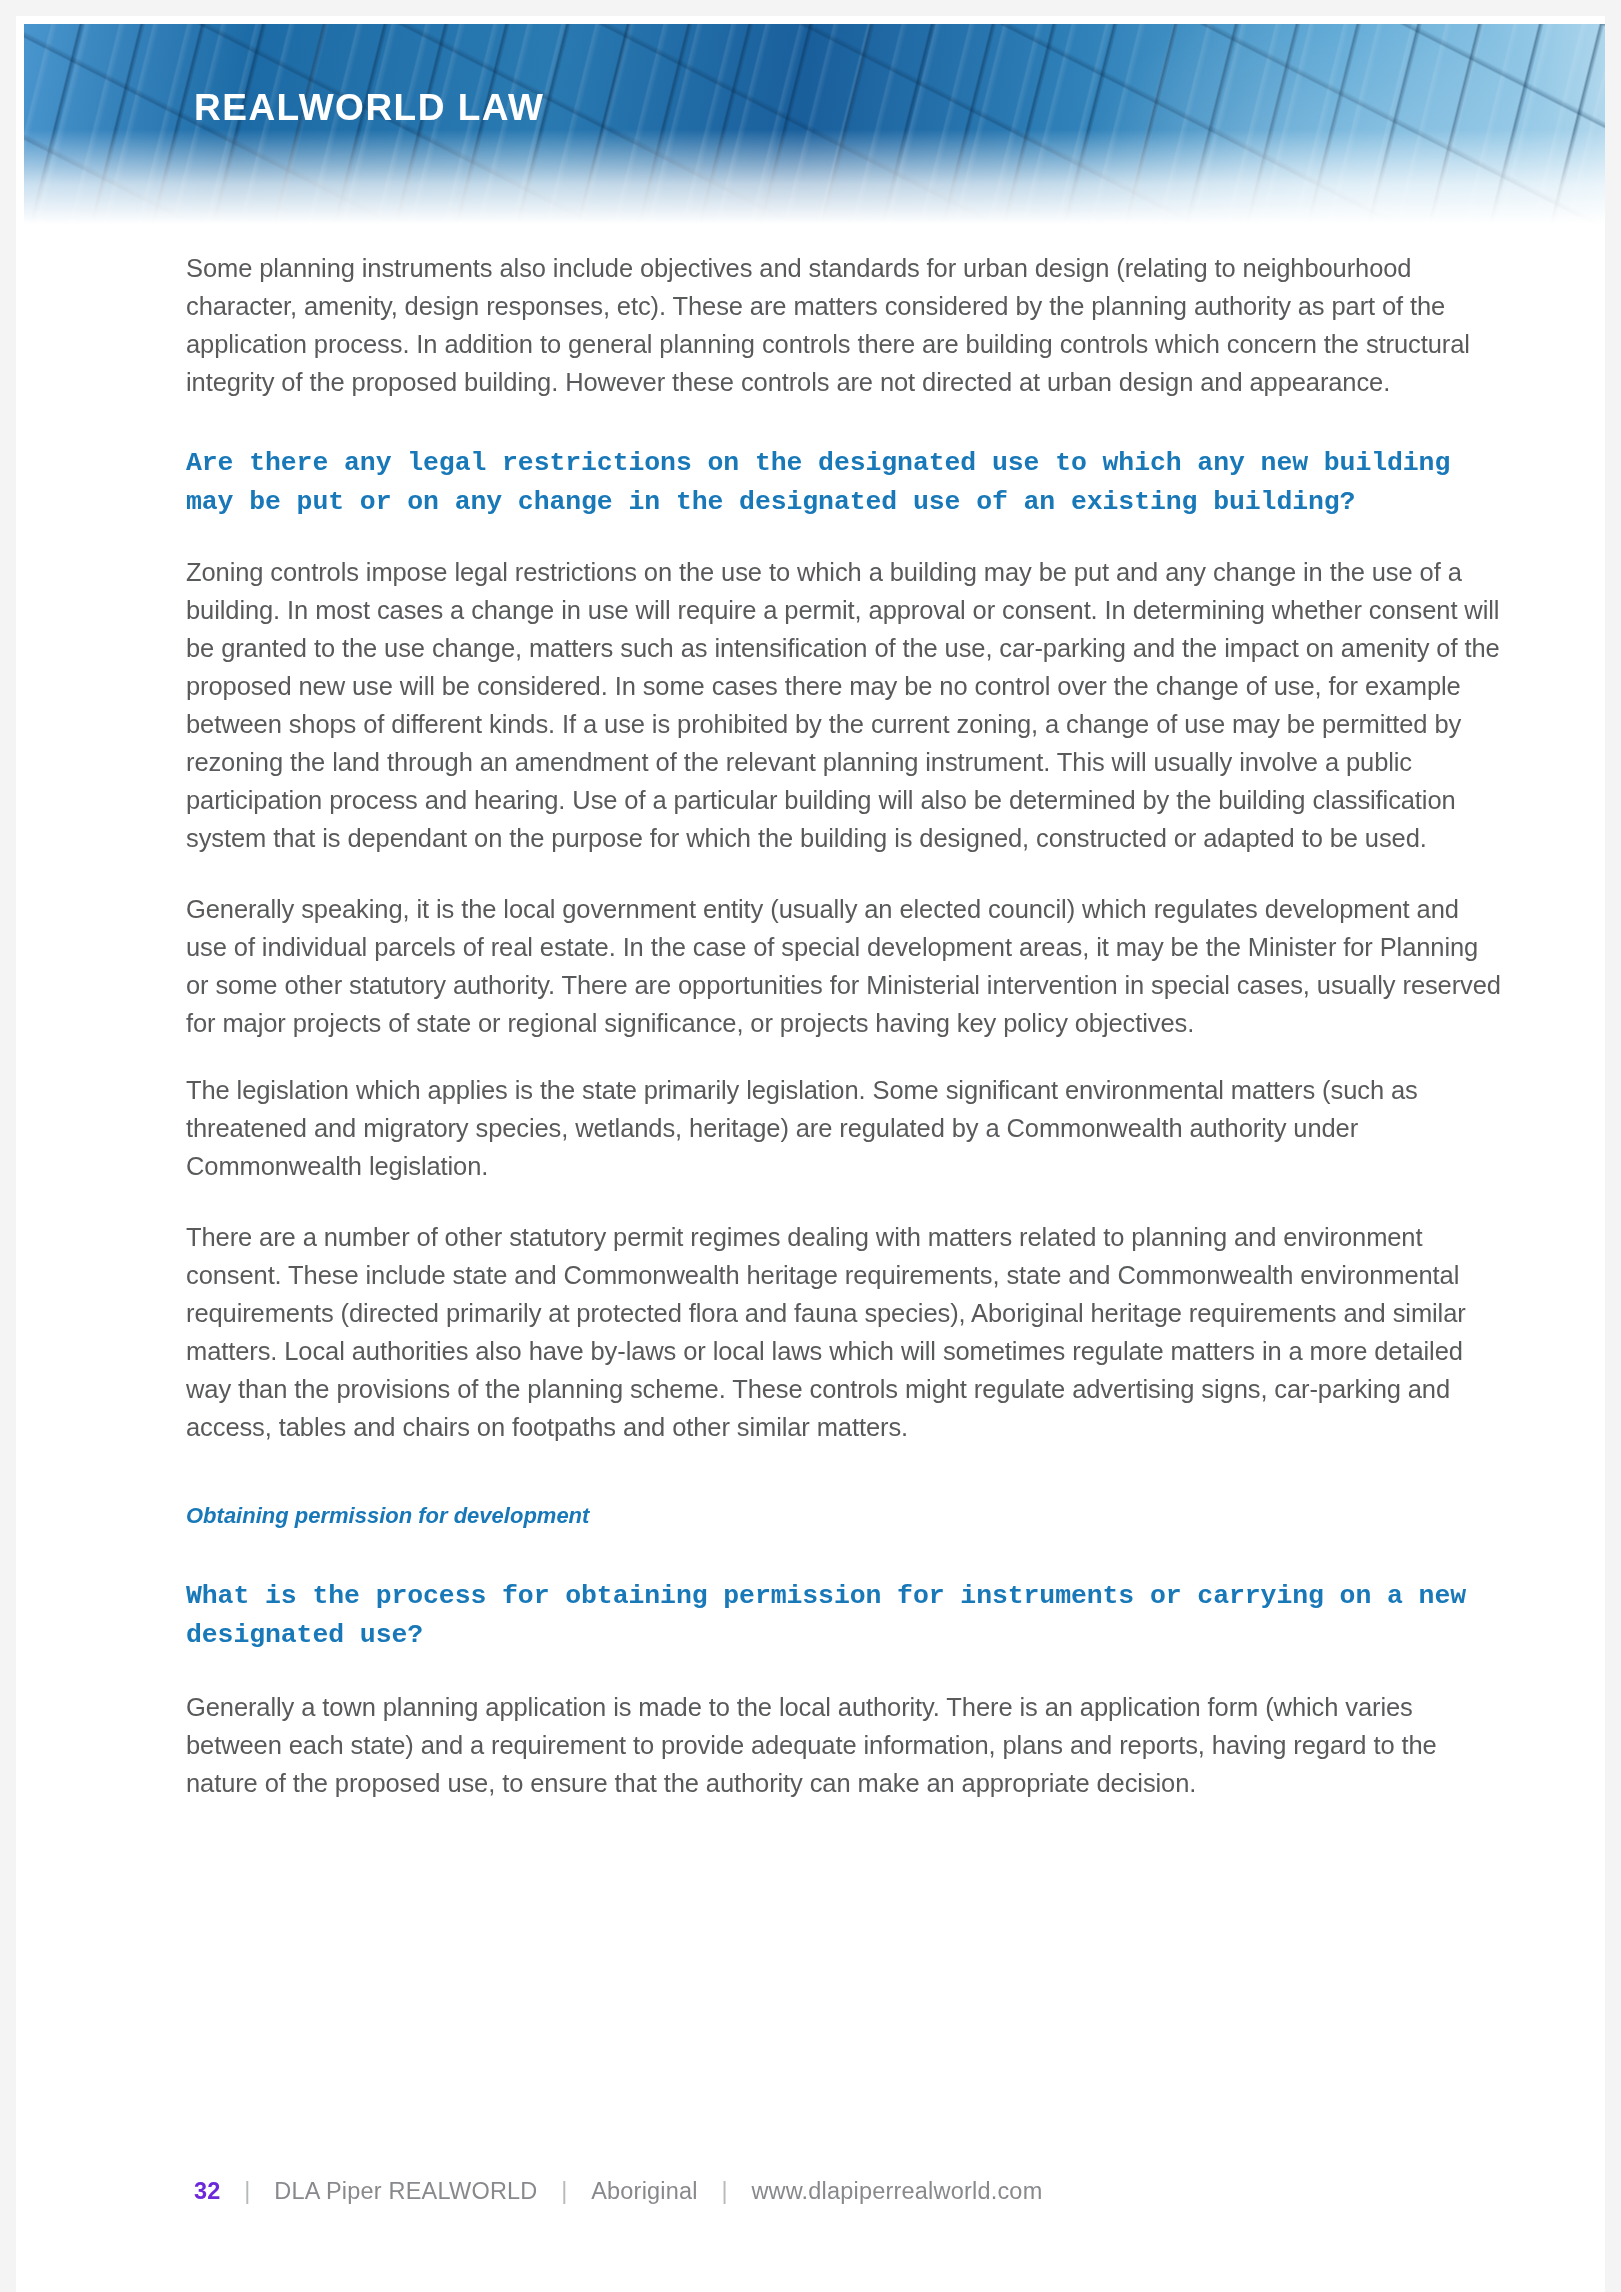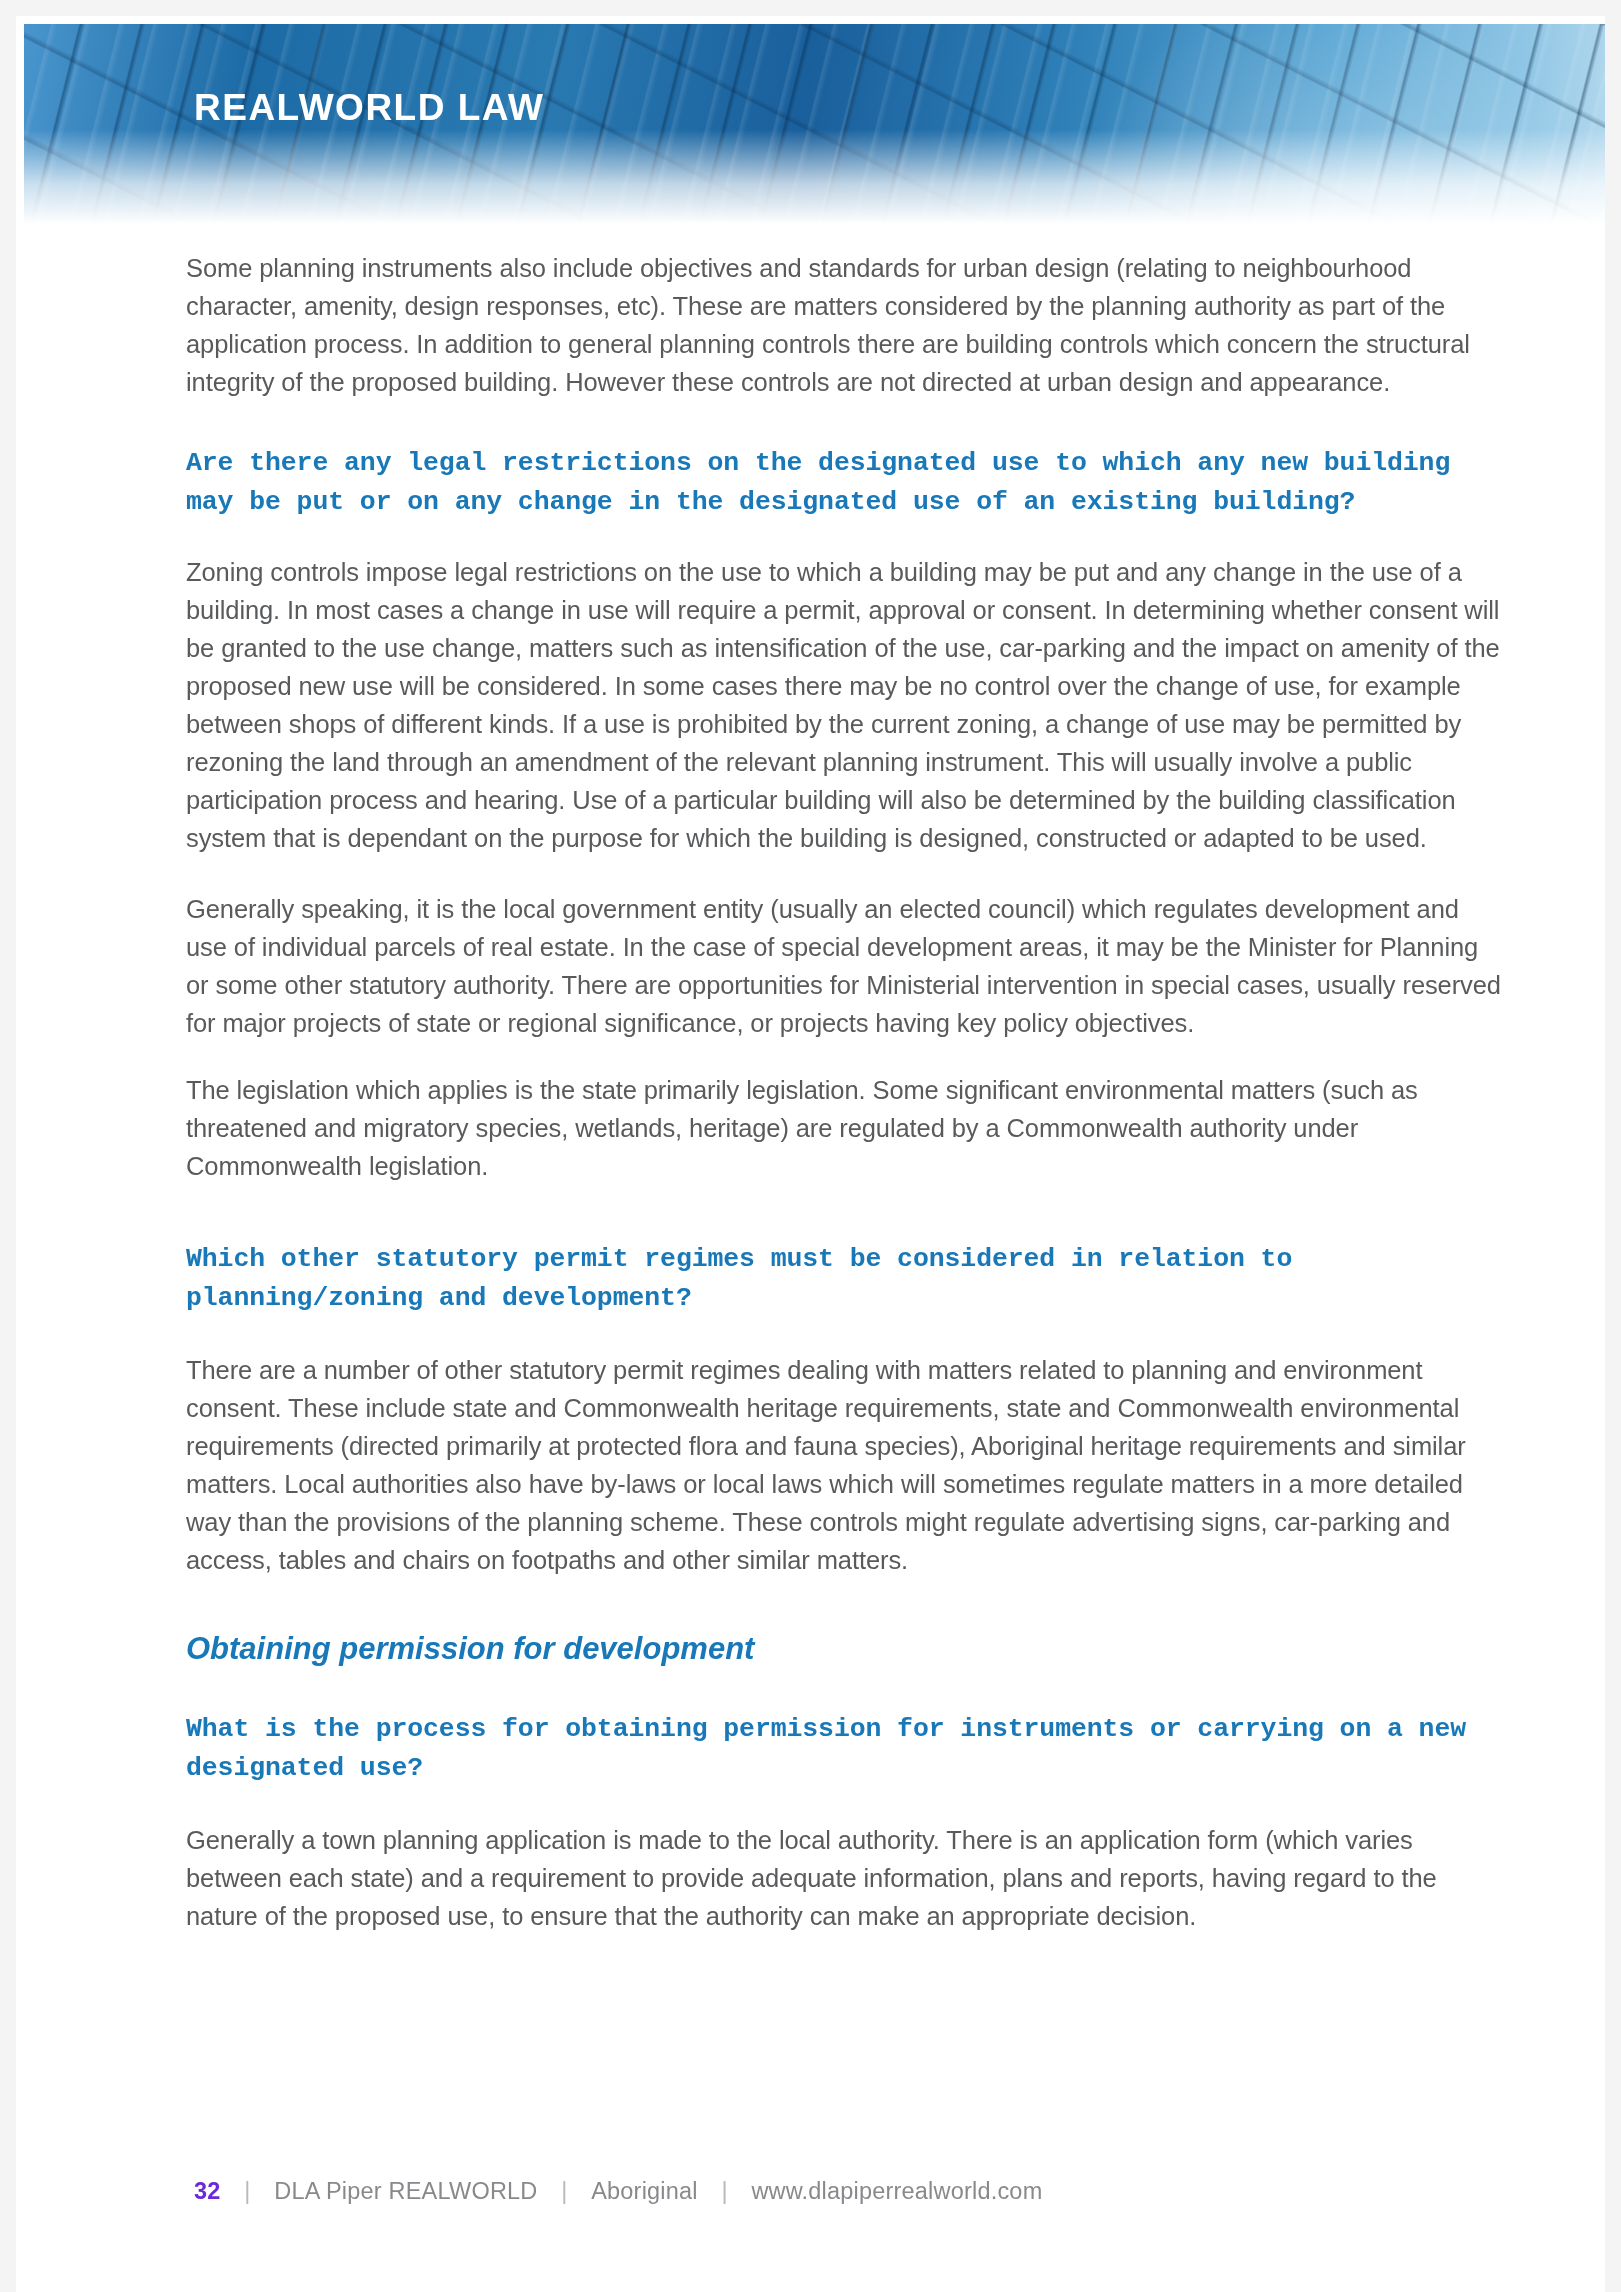--- a/index.html
+++ b/index.html
@@ -61,21 +61,21 @@
   .q-heading{
     color:var(--accent-blue,#1878b8);
     font-size:26.5px;
     font-weight:700;
     line-height:39px;
     letter-spacing:-0.1px;
     font-family:Liberation Mono, monospace;
   }
   .sub-heading{
     color:var(--accent-blue,#1878b8);
-    font-size:31px;
+    font-size:22px;
     font-weight:600;
     font-style:italic;
     line-height:37px;
   }
   .p-intro      {margin-top:13.7px;}
   .h-q1         {margin-top:43px;}
   .p-a1         {margin-top:31px;}
   .h-q2         {margin-top:39px;}
   .p-a2a        {margin-top:33px;}
   .p-a2b        {margin-top:29px;}
@@ -118,21 +118,20 @@
 
     <h2 class="q-heading h-q1">Are there any legal restrictions on the designated use to which any new building may be put or on any change in the designated use of an existing building?</h2>
 
     <p class="p-a1">Zoning controls impose legal restrictions on the use to which a building may be put and any change in the use of a building. In most cases a change in use will require a permit, approval or consent. In determining whether consent will be granted to the use change, matters such as intensification of the use, car-parking and the impact on amenity of the proposed new use will be considered. In some cases there may be no control over the change of use, for example between shops of different kinds. If a use is prohibited by the current zoning, a change of use may be permitted by rezoning the land through an amendment of the relevant planning instrument. This will usually involve a public participation process and hearing. Use of a particular building will also be determined by the building classification system that is dependant on the purpose for which the building is designed, constructed or adapted to be used.</p>
 
 
     <p class="p-a2a">Generally speaking, it is the local government entity (usually an elected council) which regulates development and use of individual parcels of real estate. In the case of special development areas, it may be the Minister for Planning or some other statutory authority. There are opportunities for Ministerial intervention in special cases, usually reserved for major projects of state or regional significance, or projects having key policy objectives.</p>
 
     <p class="p-a2b">The legislation which applies is the state primarily legislation. Some significant environmental matters (such as threatened and migratory species, wetlands, heritage) are regulated by a Commonwealth authority under Commonwealth legislation.</p>
 
-    <h2 class="q-heading h-q3">Which other statutory permit regimes must be considered in relation to planning/zoning and development?</h2>
 
     <p class="p-a3">There are a number of other statutory permit regimes dealing with matters related to planning and environment consent. These include state and Commonwealth heritage requirements, state and Commonwealth environmental requirements (directed primarily at protected flora and fauna species), Aboriginal heritage requirements and similar matters. Local authorities also have by-laws or local laws which will sometimes regulate matters in a more detailed way than the provisions of the planning scheme. These controls might regulate advertising signs, car-parking and access, tables and chairs on footpaths and other similar matters.</p>
 
     <h3 class="sub-heading s-sub">Obtaining permission for development</h3>
 
     <h2 class="q-heading h-q4">What is the process for obtaining permission for instruments or carrying on a new designated use?</h2>
 
     <p class="p-a4">Generally a town planning application is made to the local authority. There is an application form (which varies between each state) and a requirement to provide adequate information, plans and reports, having regard to the nature of the proposed use, to ensure that the authority can make an appropriate decision.</p>
 
   </div>

